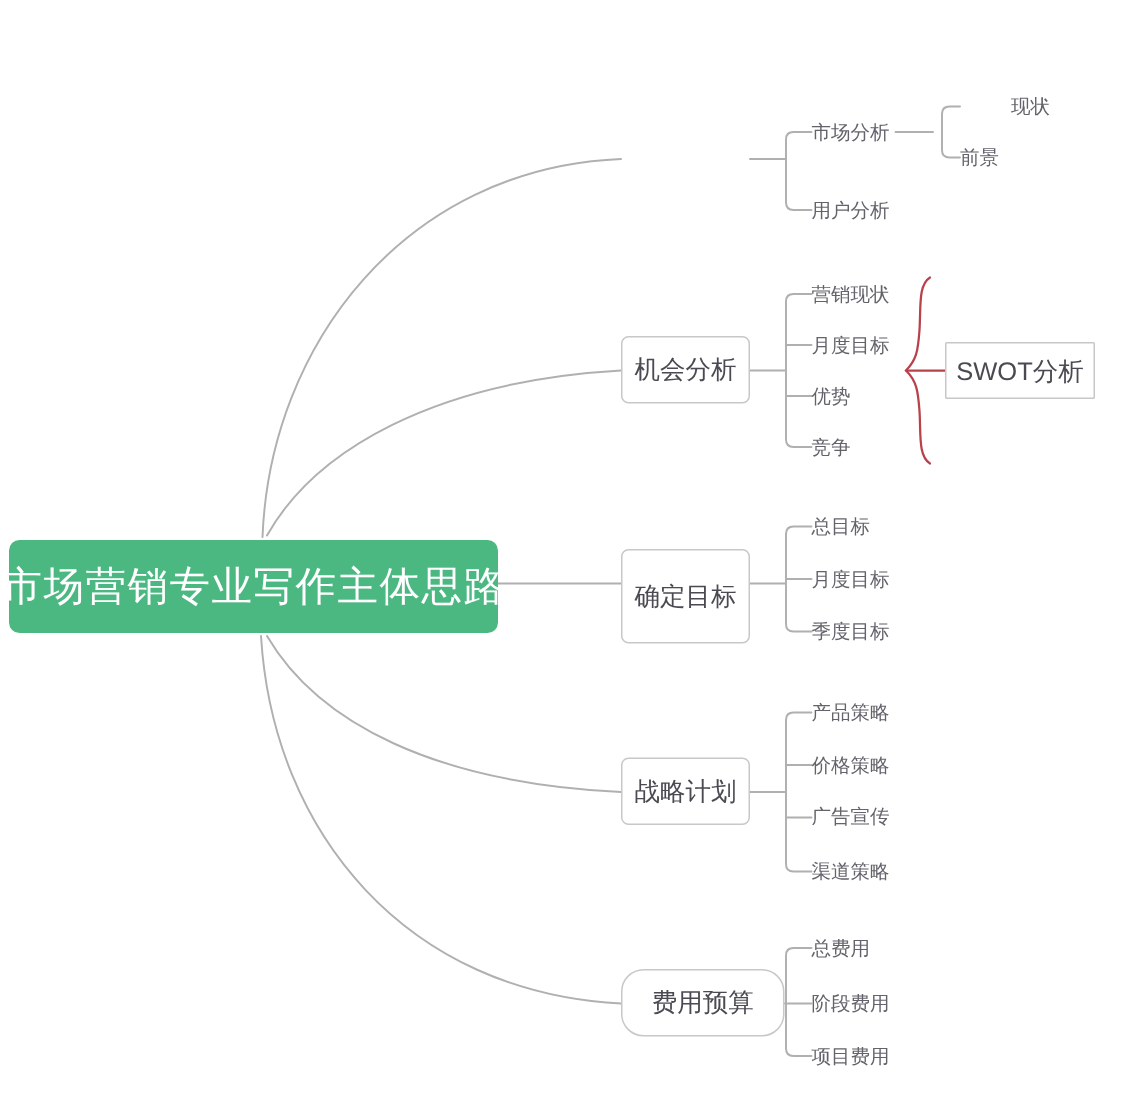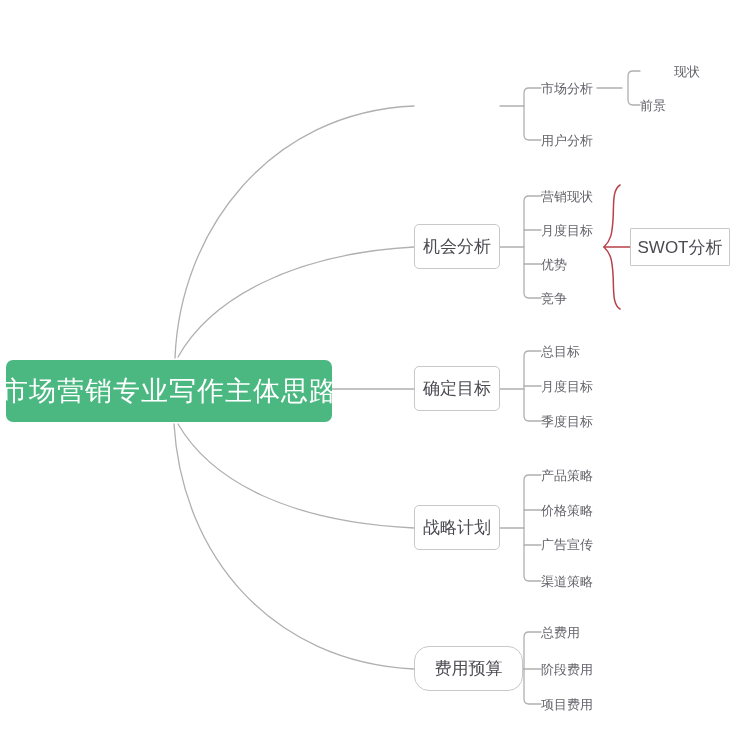--- a/index.html
+++ b/index.html
@@ -144,21 +144,21 @@
 
   <div class="root-node">
     <span class="root-label">市场营销专业写作主体思路</span>
   </div>
 
 
   <div class="branch-node" style="left:414px; top:224px; width:86px; height:45px;">
     <span class="branch-label">机会分析</span>
   </div>
 
-  <div class="branch-node" style="left:414px; top:366px; width:86px; height:45px;">
+  <div class="branch-node" style="left:414px; top:366px; width:86px; height:63px;">
     <span class="branch-label">确定目标</span>
   </div>
 
   <div class="branch-node" style="left:414px; top:505px; width:86px; height:45px;">
     <span class="branch-label">战略计划</span>
   </div>
 
   <div class="branch-node" style="left:414px; top:646px; width:109px; height:45px;border-radius:15px;">
     <span class="branch-label">费用预算</span>
   </div>

